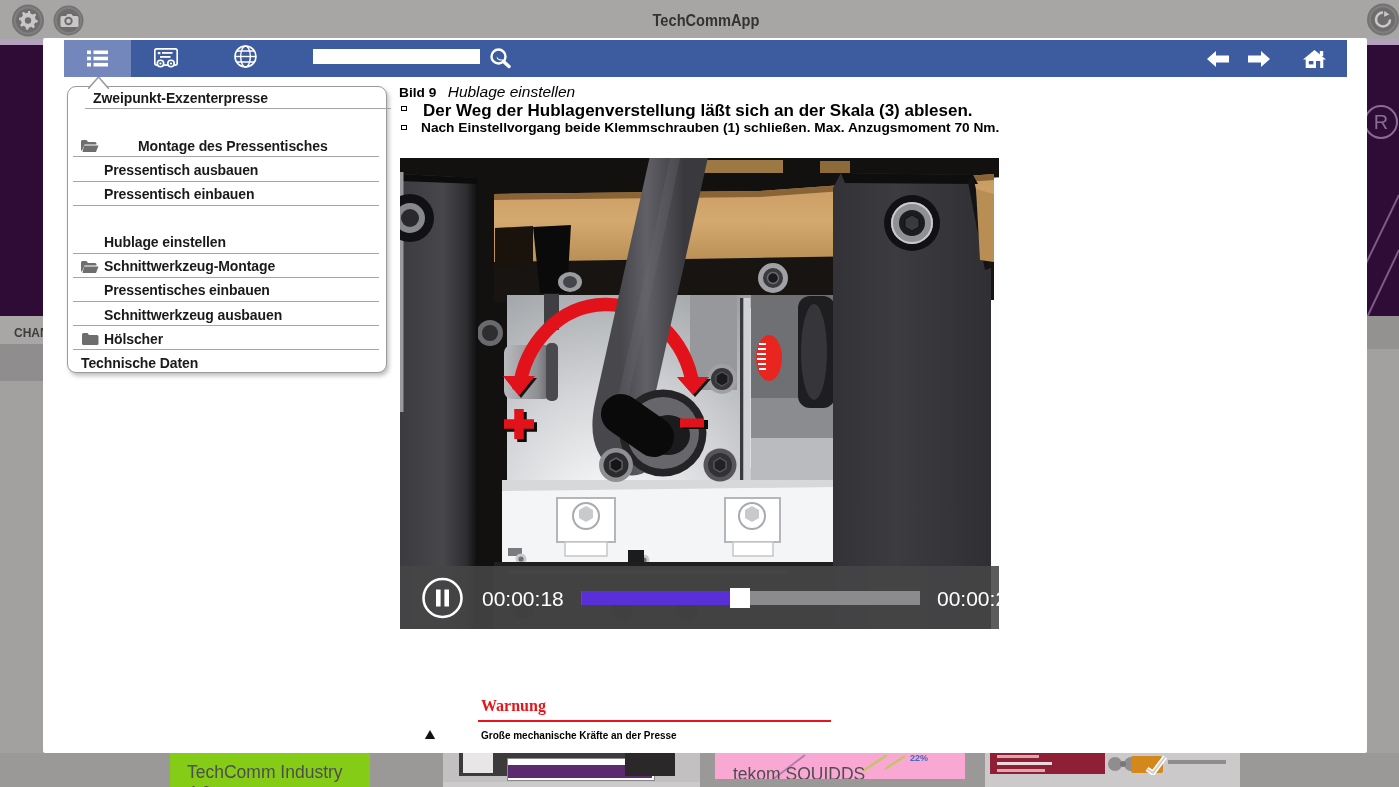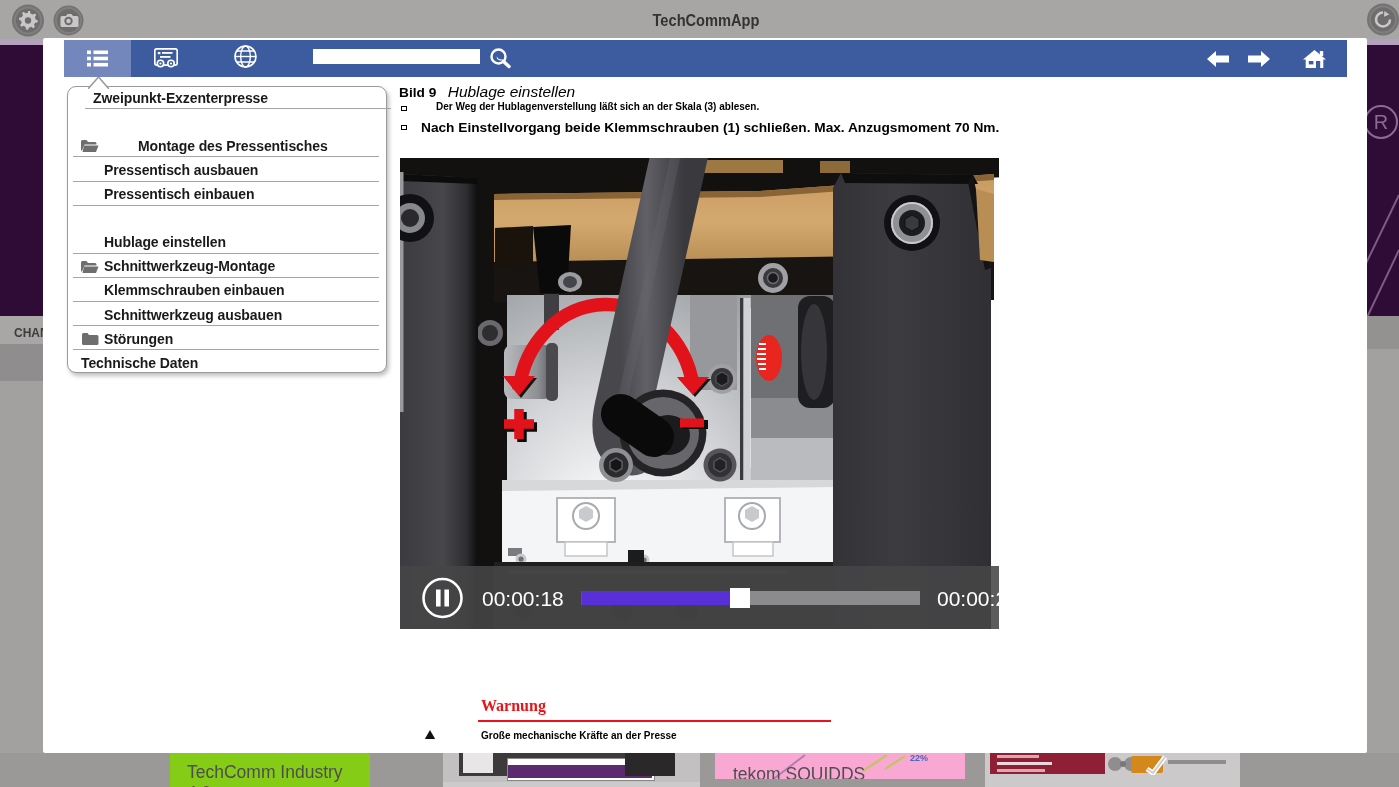--- a/index.html
+++ b/index.html
@@ -180,39 +180,39 @@
       <span style="position:absolute;left:31px;top:5.5px;white-space:nowrap;">Hublage einstellen</span>
     </div>
     <div style="position:absolute;left:0;top:168.7px;width:306px;height:24.1px;border-bottom:1px solid #a5a5a5;">
       <span style="position:absolute;left:8px;top:6px"><svg width="18" height="14" viewBox="0 0 18 14" style="vertical-align:-2px">
           <path d="M0 2.5 a1.5 1.5 0 0 1 1.5-1.5 h4 l1.5 2 h7 a1.5 1.5 0 0 1 1.5 1.5 v1 h-12 l-2.5 6 a1.5 1.5 0 0 1 -1.5-1.5 z" fill="#6e6e6e"></path>
           <path d="M3 6.5 h14.5 l-2.5 6.5 h-13.5 z" fill="#6e6e6e"></path>
         </svg></span>
       <span style="position:absolute;left:31px;top:5.5px;white-space:nowrap;">Schnittwerkzeug-Montage</span>
     </div>
     <div style="position:absolute;left:0;top:192.8px;width:306px;height:24.1px;border-bottom:1px solid #a5a5a5;">
-      <span style="position:absolute;left:31px;top:5.5px;white-space:nowrap;">Klemmschrauben einbauen</span>
+      <span style="position:absolute;left:31px;top:5.5px;white-space:nowrap;">Pressentisches einbauen</span>
     </div>
     <div style="position:absolute;left:0;top:216.9px;width:306px;height:24.1px;border-bottom:1px solid #a5a5a5;">
       <span style="position:absolute;left:31px;top:5.5px;white-space:nowrap;">Schnittwerkzeug ausbauen</span>
     </div>
     <div style="position:absolute;left:0;top:241.0px;width:306px;height:24.1px;border-bottom:1px solid #a5a5a5;">
       <span style="position:absolute;left:9px;top:6px"><svg width="17" height="14" viewBox="0 0 17 14" style="vertical-align:-2px">
           <path d="M0 2.5 a1.5 1.5 0 0 1 1.5-1.5 h4 l1.5 2 h8 a1.5 1.5 0 0 1 1.5 1.5 v7 a1.5 1.5 0 0 1 -1.5 1.5 h-13.5 a1.5 1.5 0 0 1 -1.5-1.5 z" fill="#6e6e6e"></path>
         </svg></span>
-      <span style="position:absolute;left:31px;top:5.5px;white-space:nowrap;">Störungen</span>
+      <span style="position:absolute;left:31px;top:5.5px;white-space:nowrap;">Hölscher</span>
     </div>
     <div style="position:absolute;left:0;top:265.1px;width:306px;height:24.1px;">
       <span style="position:absolute;left:8px;top:5.5px;white-space:nowrap;">Technische Daten</span>
     </div>
   </div>
 
 <div class="abs" style="left:399px;top:83px;font-size:13.7px;font-weight:bold;color:#000;">Bild 9&nbsp;&nbsp;&nbsp;<span style="font-weight:normal;font-style:italic;font-size:15.5px;">Hublage einstellen</span></div>
 <div class="abs" style="left:400.5px;top:105.5px;width:4px;height:3.6px;border:1.5px solid #000;"></div>
-<div class="abs" style="left:436px;top:101px;font-size:10px;font-weight:bold;color:#000;">Der Weg der Hublagenverstellung läßt sich an der Skala (3) ablesen.</div>
+<div class="abs" style="left:423px;top:101px;font-size:17px;font-weight:bold;color:#000;">Der Weg der Hublagenverstellung läßt sich an der Skala (3) ablesen.</div>
 <div class="abs" style="left:400.5px;top:124.5px;width:4px;height:3.6px;border:1.5px solid #000;"></div>
 <div class="abs" style="left:421px;top:120px;font-size:13.7px;font-weight:bold;color:#000;">Nach Einstellvorgang beide Klemmschrauben (1) schließen. Max. Anzugsmoment 70 Nm.</div>
 
 <div id="video" class="abs" style="left:400px;top:158px;width:599px;height:471px;background:#141311;overflow:hidden;">
 <svg width="699" height="471" viewBox="0 0 699 471" style="display:block;filter:blur(0.6px)">
 <defs>
   <linearGradient id="pill" x1="0" y1="0" x2="1" y2="0">
     <stop offset="0" stop-color="#3c3c40"></stop>
           <stop offset="0.55" stop-color="#47474b"></stop>
           <stop offset="0.85" stop-color="#2e2e31"></stop>

